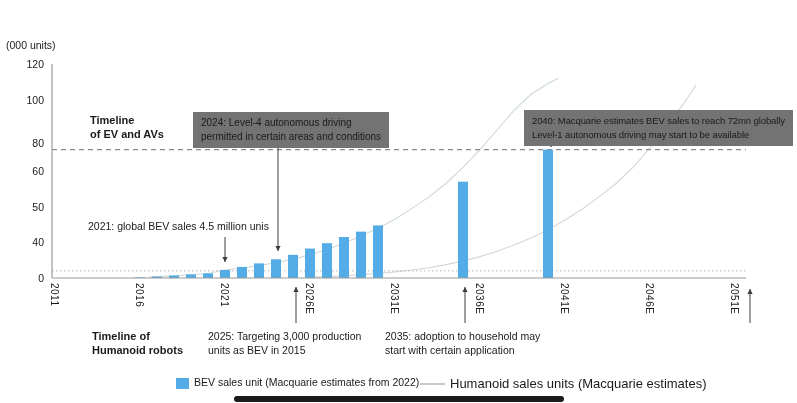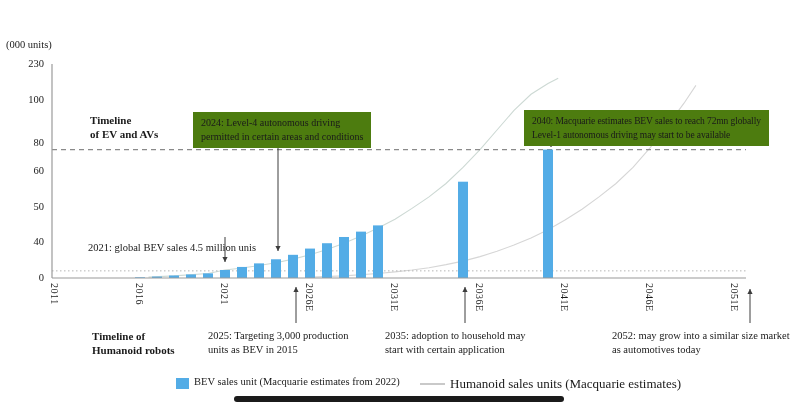--- a/index.html
+++ b/index.html
@@ -1,49 +1,49 @@
 <!DOCTYPE html>
 <html><head>
 <meta charset="utf-8">
 <style>
   html,body{margin:0;padding:0;background:#fff;}
   .stage{
     position:relative;width:797px;height:403px;background:#ffffff;
-    font-family:Liberation Serif, serif;color:#1a1a1a;overflow:hidden;
+    font-family:Liberation Sans, sans-serif;color:#1a1a1a;overflow:hidden;
   }
   .unit-label{position:absolute;left:6px;top:39px;font-size:10.5px;}
   .ytick{position:absolute;left:10px;width:34px;text-align:right;font-size:10.5px;}
   .xtick{
     position:absolute;top:283px;font-size:10px;line-height:10px;
     writing-mode:vertical-rl;text-orientation:mixed;letter-spacing:0.5px;
   }
   .plot-svg{position:absolute;left:0;top:0;}
   .section-label{position:absolute;font-size:11px;font-weight:bold;line-height:14px;white-space:pre-line;}
   .note{position:absolute;font-size:10.5px;line-height:14px;white-space:pre-line;}
   .gray-box{
-    position:absolute;background:#4d7c0f;padding:4px 8px;font-size:10px;
+    position:absolute;background:#737373;padding:4px 8px;font-size:10px;
     line-height:14px;white-space:pre-line;
   }
   .gray-box.small{font-size:9.5px;letter-spacing:-0.1px;}
   .legend{position:absolute;left:0;top:372px;width:734px;height:24px;}
   .legend-swatch-square{position:absolute;left:176px;top:6px;width:13px;height:11px;background:#53ACE6;}
   .legend-label-1{position:absolute;left:194px;top:4px;font-size:10.5px;}
   .legend-swatch-line{position:absolute;left:420px;top:11px;width:25px;height:2px;background:#c9c9c9;}
   .legend-label-2{position:absolute;left:450px;top:4px;font-size:13px;}
   .bottom-bar{position:absolute;left:234px;top:396px;width:330px;height:6px;background:#1b1b1b;border-radius:3px;}
 </style>
 </head>
 <body>
 
 <div class="stage">
 
   <div class="unit-label">(000 units)</div>
 
   <div id="y-ticks">
-      <div class="ytick" style="top: 58px;">230</div>
+      <div class="ytick" style="top: 58px;">120</div>
       <div class="ytick" style="top: 93.6667px;">100</div>
       <div class="ytick" style="top: 137px;">80</div>
       <div class="ytick" style="top: 165px;">60</div>
       <div class="ytick" style="top: 200.667px;">50</div>
       <div class="ytick" style="top: 236.333px;">40</div>
       <div class="ytick" style="top: 272px;">0</div>
     </div>
   <div id="x-ticks">
       <div class="xtick" style="left: 49px;">2011</div>
       <div class="xtick" style="left: 134px;">2016</div>
@@ -93,36 +93,34 @@
       <line x1="750" x2="750" y1="323" y2="289" stroke="#3c3c3c" stroke-width="1"></line>
       <polygon points="750,289 747.4,294 752.6,294" fill="#3c3c3c"></polygon>
     </svg>
 
   <div class="section-label" style="left:90px;top:113px;">Timeline
 of EV and AVs</div>
 
   <div class="gray-box" style="left:193px;top:112px;">2024: Level-4 autonomous driving
 permitted in certain areas and conditions</div>
 
-  <div class="note" style="left:88px;top:219px;margin-top:22px;">2021: global BEV sales 4.5 million unis</div>
+  <div class="note" style="left:88px;top:219px;">2021: global BEV sales 4.5 million unis</div>
 
   <div class="gray-box small" style="left:524px;top:110px;">2040: Macquarie estimates BEV sales to reach 72mn globally
 Level-1 autonomous driving may start to be available</div>
 
   <div class="section-label" style="left:92px;top:329px;">Timeline of
 Humanoid robots</div>
 
   <div class="note" style="left:208px;top:329px;">2025: Targeting 3,000 production
 units as BEV in 2015</div>
 
   <div class="note" style="left:385px;top:329px;">2035: adoption to household may
 start with certain application</div>
 
-  <div class="note" style="left:612px;top:329px;">2052: may grow into a similar size market
-as automotives today</div>
 
   <div class="legend">
     <span class="legend-swatch-square"></span>
     <span class="legend-label-1">BEV sales unit (Macquarie estimates from 2022)</span>
     <span class="legend-swatch-line"></span>
     <span class="legend-label-2">Humanoid sales units (Macquarie estimates)</span>
   </div>
 
   <div class="bottom-bar"></div>
 </div>

